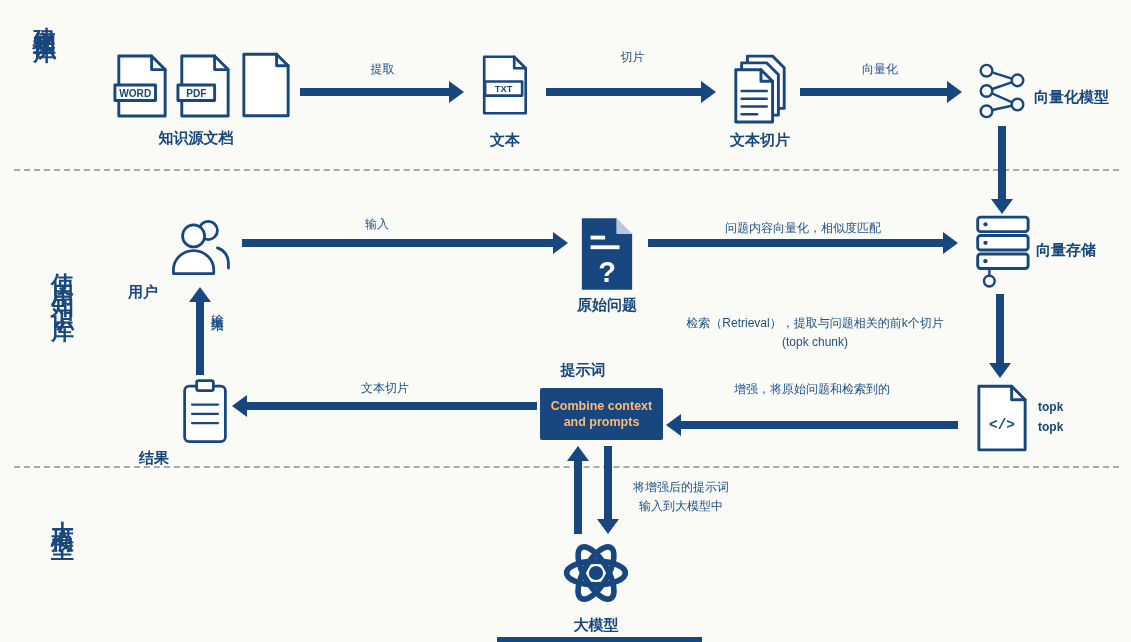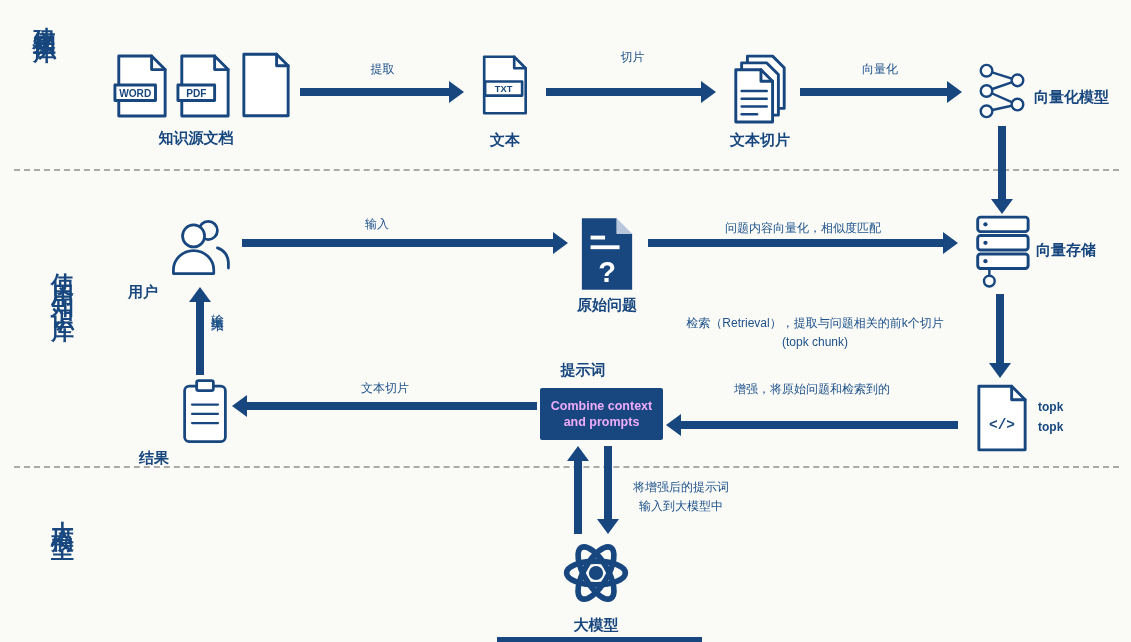--- a/index.html
+++ b/index.html
@@ -70,21 +70,21 @@
                border-left:11px solid transparent; border-right:11px solid transparent;
                border-top:15px solid var(--primary); }
   .au .shaft { top:13px; bottom:0; left:50%; margin-left:-4px; width:8px; }
   .au .head  { top:0; left:50%; margin-left:-11px;
                border-left:11px solid transparent; border-right:11px solid transparent;
                border-bottom:15px solid var(--primary); }
   
   .combine-box {
     position:absolute;
     background:var(--primary);
-    color:#f0abfc;
+    color:#fdba74;
     font-size:12.5px; font-weight:bold; text-align:center;
     line-height:16px;
     display:flex; flex-direction:column; justify-content:center;
     border-radius:2px;
   }
   .bottom-bar { position:absolute; background:var(--primary); }
 </style>
 </head>
 <body>
 

